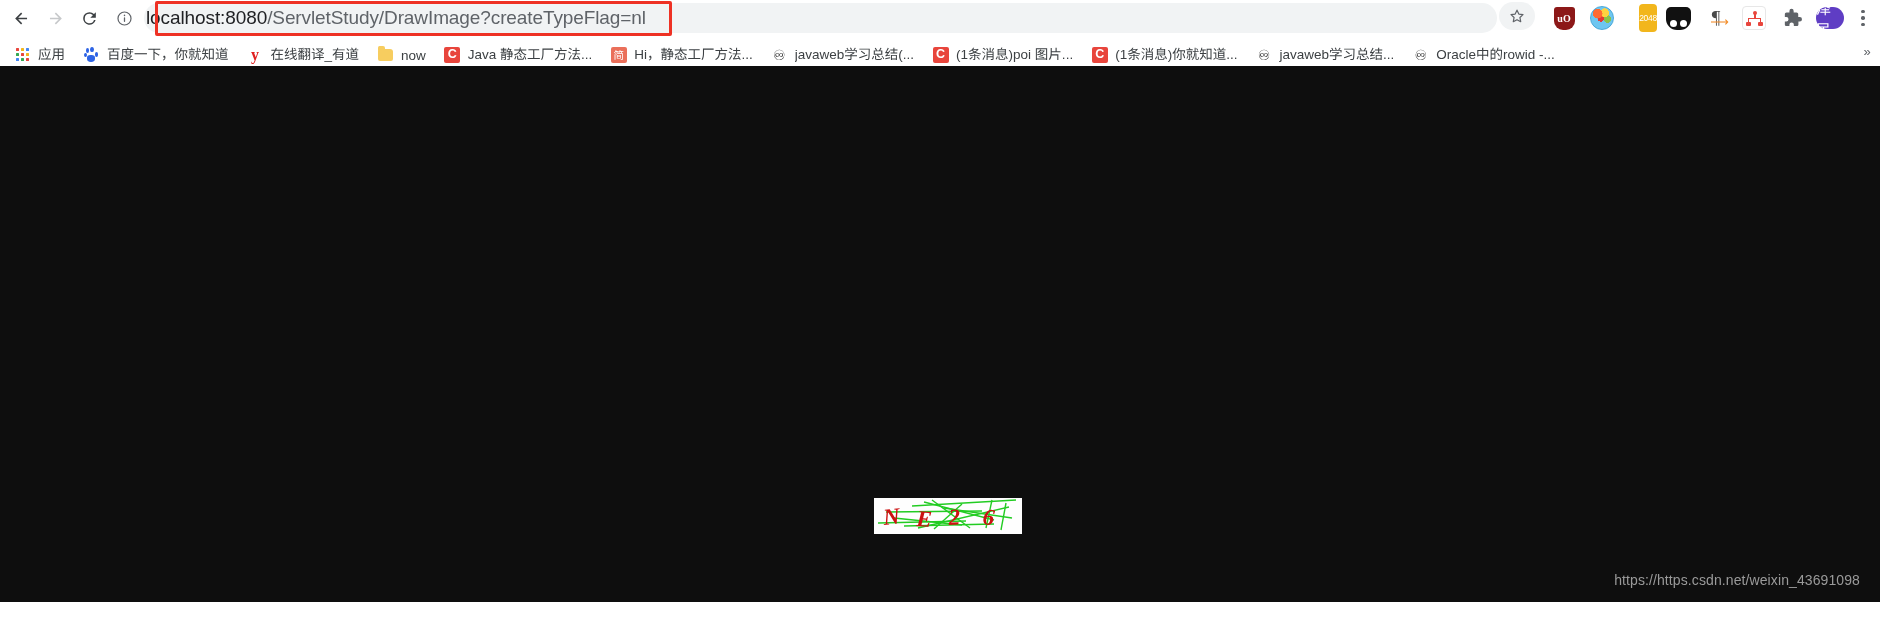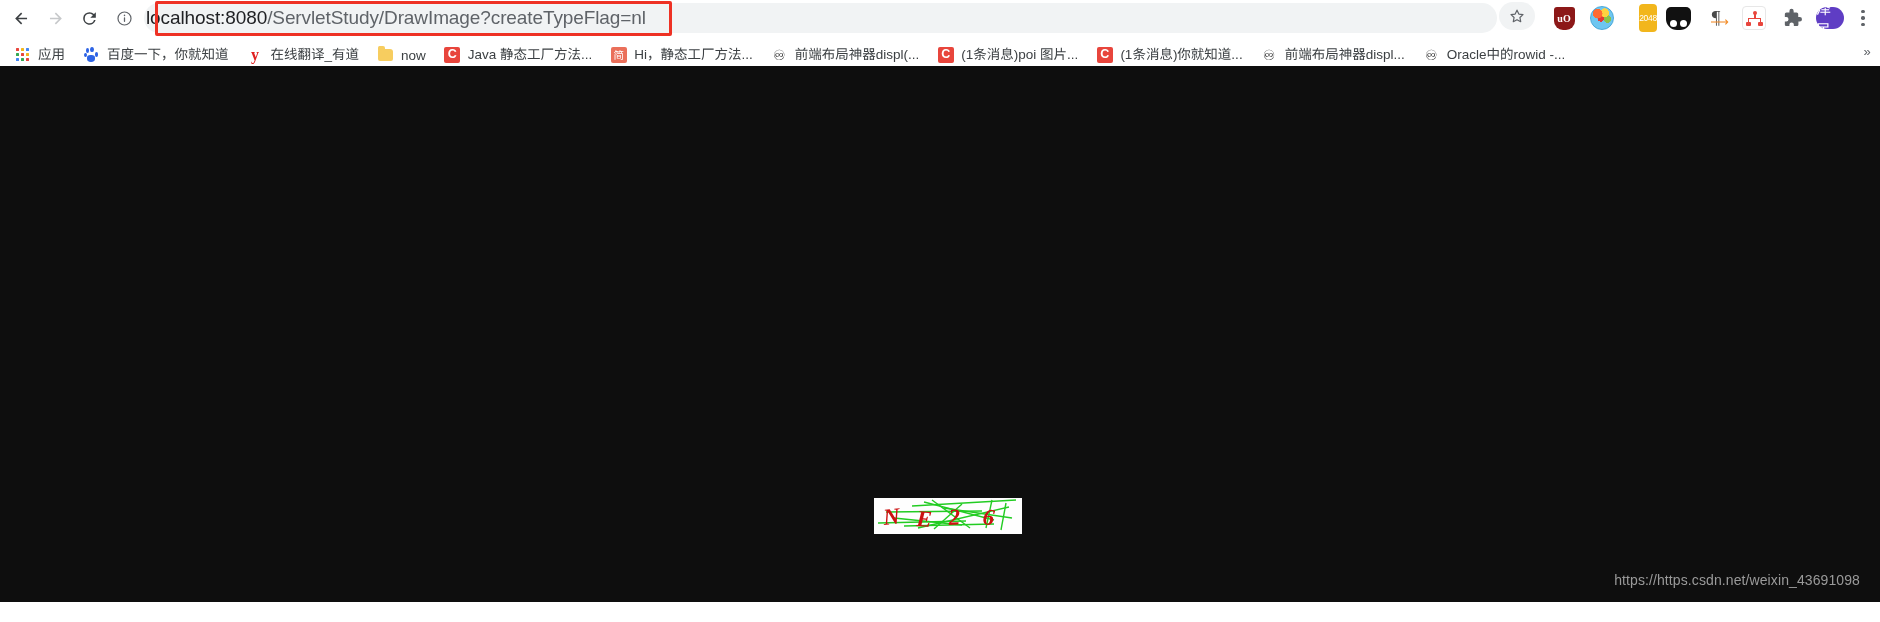--- a/index.html
+++ b/index.html
@@ -534,42 +534,42 @@
       <span class="fav">
           <span class="fav-jianshu">简</span>
         </span>
       <span class="lbl">Hi，静态工厂方法...</span>
     </div>
 
     <div class="bm">
       <span class="fav">
           <span class="fav-hook">♾</span>
         </span>
-      <span class="lbl">前端布局神器displ(...</span>
+      <span class="lbl">javaweb学习总结(...</span>
     </div>
 
     <div class="bm">
       <span class="fav">
           <span class="fav-csdn">C</span>
         </span>
       <span class="lbl">(1条消息)poi 图片...</span>
     </div>
 
     <div class="bm">
       <span class="fav">
           <span class="fav-csdn">C</span>
         </span>
       <span class="lbl">(1条消息)你就知道...</span>
     </div>
 
     <div class="bm">
       <span class="fav">
           <span class="fav-hook">♾</span>
         </span>
-      <span class="lbl">前端布局神器displ...</span>
+      <span class="lbl">javaweb学习总结...</span>
     </div>
 
     <div class="bm">
       <span class="fav">
           <span class="fav-hook">♾</span>
         </span>
       <span class="lbl">Oracle中的rowid -...</span>
     </div>
 
     <div class="bm-overflow">»</div>

